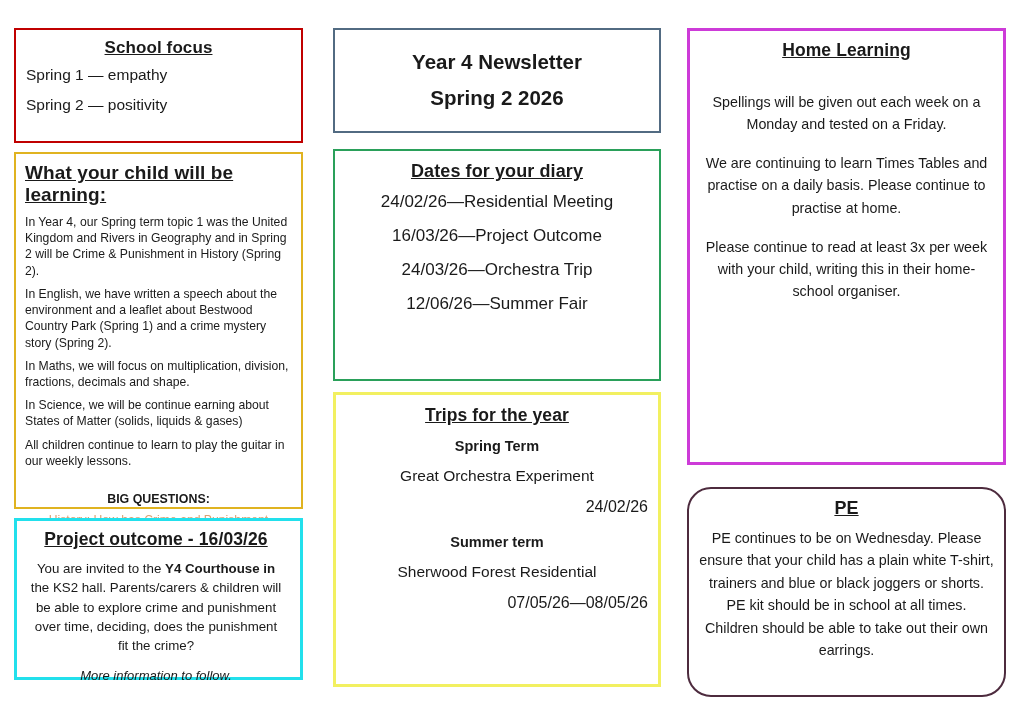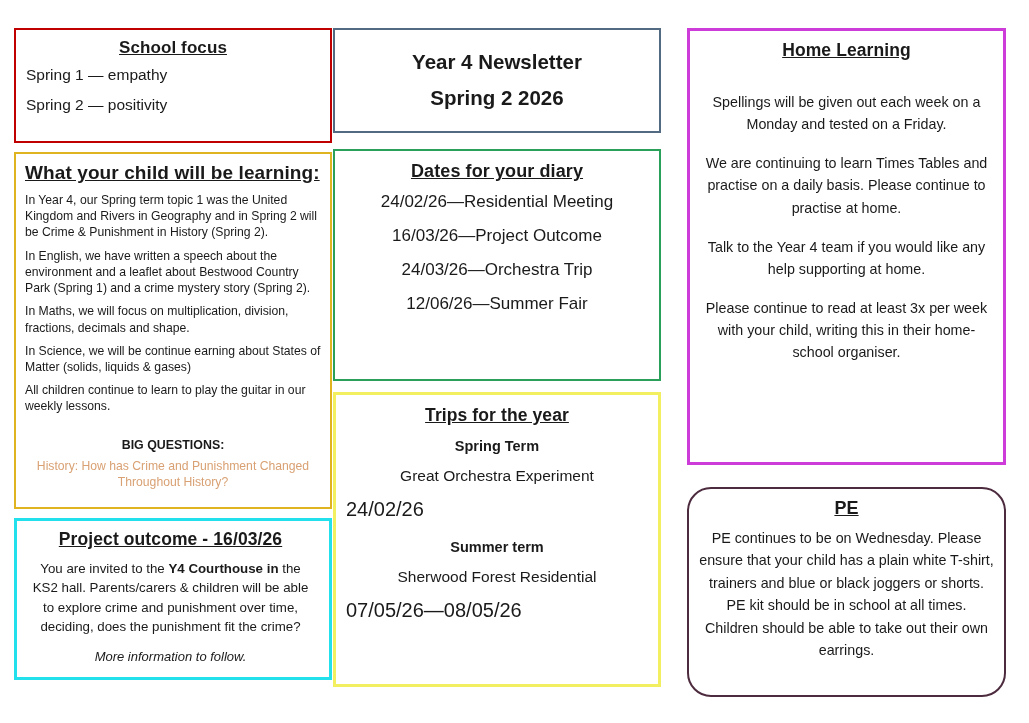--- a/index.html
+++ b/index.html
@@ -19,21 +19,21 @@
     width: 1029px;
     height: 723px;
     box-sizing: border-box;
   }
   .col {
     position: absolute;
     top: 28px;
     display: flex;
     flex-direction: column;
   }
-  .col-left  { left: 14px;  width: 318px; }
+  .col-left  { left: 14px;  width: 289px; }
   .col-mid   { left: 333px; width: 328px; }
   .col-right { left: 687px; width: 319px; }
 
   .box {
     box-sizing: border-box;
     background: #ffffff;
     border-style: solid;
     padding: 6px 10px 8px 10px;
   }
 
@@ -161,22 +161,22 @@
     font-weight: bold;
     font-size: 14.5px;
     margin: 0 0 13px 0;
   }
   .box-trips .trip {
     text-align: center;
     font-size: 15.5px;
     margin: 0 0 13px 0;
   }
   .box-trips .trip-date {
-    text-align: left;
-    font-size: 20px;
+    text-align: right;
+    font-size: 16px;
     margin: 0 0 18px 0;
   }
   .box-trips .trip-date.last { margin-bottom: 0; }
 
   
   .box-home {
     border-width: 3px;
     border-color: #cd3bd8;
     height: 437px;
     padding: 5px 11px 5px 11px;
@@ -266,21 +266,20 @@
     </div>
 
   </div>
 
   <div class="col col-right">
 
     <div class="box box-home">
       <div class="box-title">Home Learning</div>
       <p>Spellings will be given out each week on a  Monday and tested on a Friday.</p>
       <p>We are continuing to learn Times Tables and practise on a daily basis. Please continue to practise at home.</p>
-      <p>Talk to the Year 4 team if you would like any help supporting at home.</p>
       <p>Please continue to read at least 3x per week with your child, writing this in their home-school organiser.</p>
     </div>
 
     <div class="box box-pe">
       <div class="box-title">PE</div>
       <p>PE continues to be on Wednesday. Please ensure that your child has a plain white T-shirt, trainers and blue or black joggers or shorts. PE kit should be in school at all times. Children should be able to take out their own earrings.</p>
     </div>
 
   </div>
 

